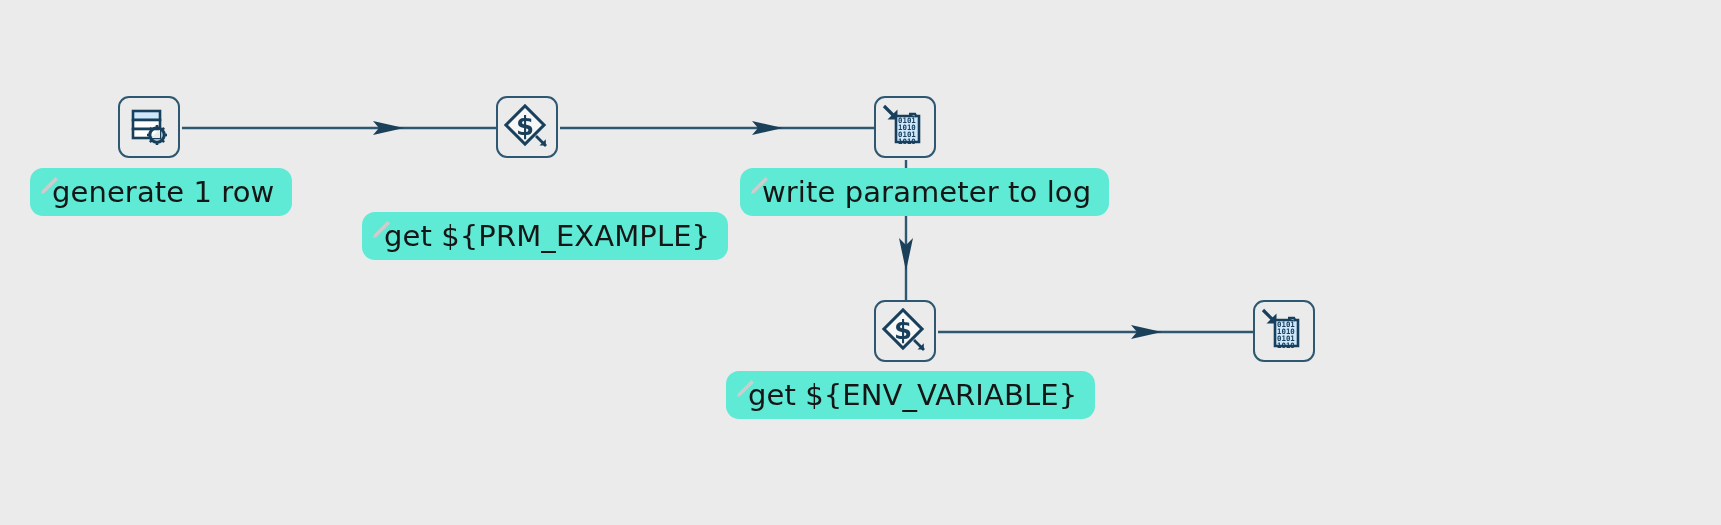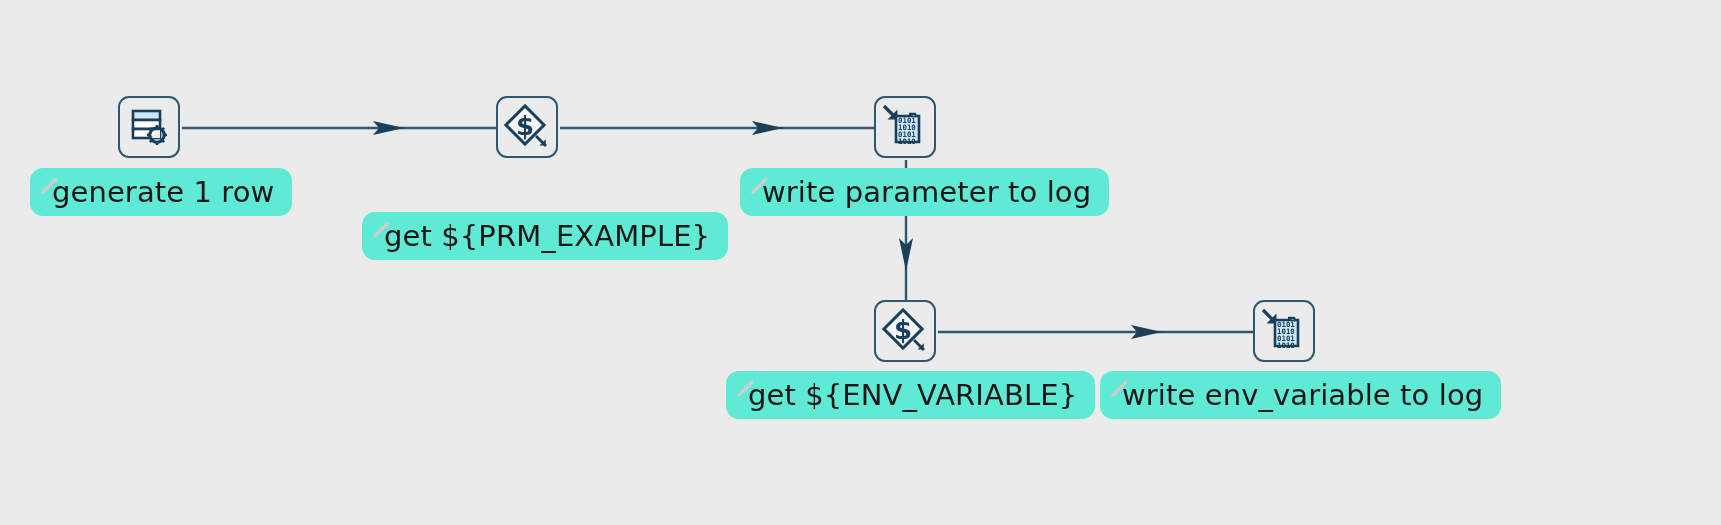--- a/index.html
+++ b/index.html
@@ -218,20 +218,14 @@
         <g font-family="'DejaVu Sans Mono','Liberation Mono',monospace" font-size="7.4" fill="#18405c" font-weight="bold">
           <text x="16" y="19">0101</text>
           <text x="16" y="26">1010</text>
           <text x="16" y="33">0101</text>
           <text x="16" y="39.5">1010</text>
         </g>
       </svg>
     </span>
   </div>
 
-  <div class="label-pill" style="left:1100px; top:371px;">
-    <svg class="pencil" viewBox="0 0 24 24">
-      <path d="M3,21 L6.5,20 L20,6.5 L17.5,4 L4,17.5 Z" fill="#cdcdcd"></path>
-    </svg>
-    <span class="label-text">write env_variable to log</span>
-  </div>
 
 </div>
 
 </body></html>

